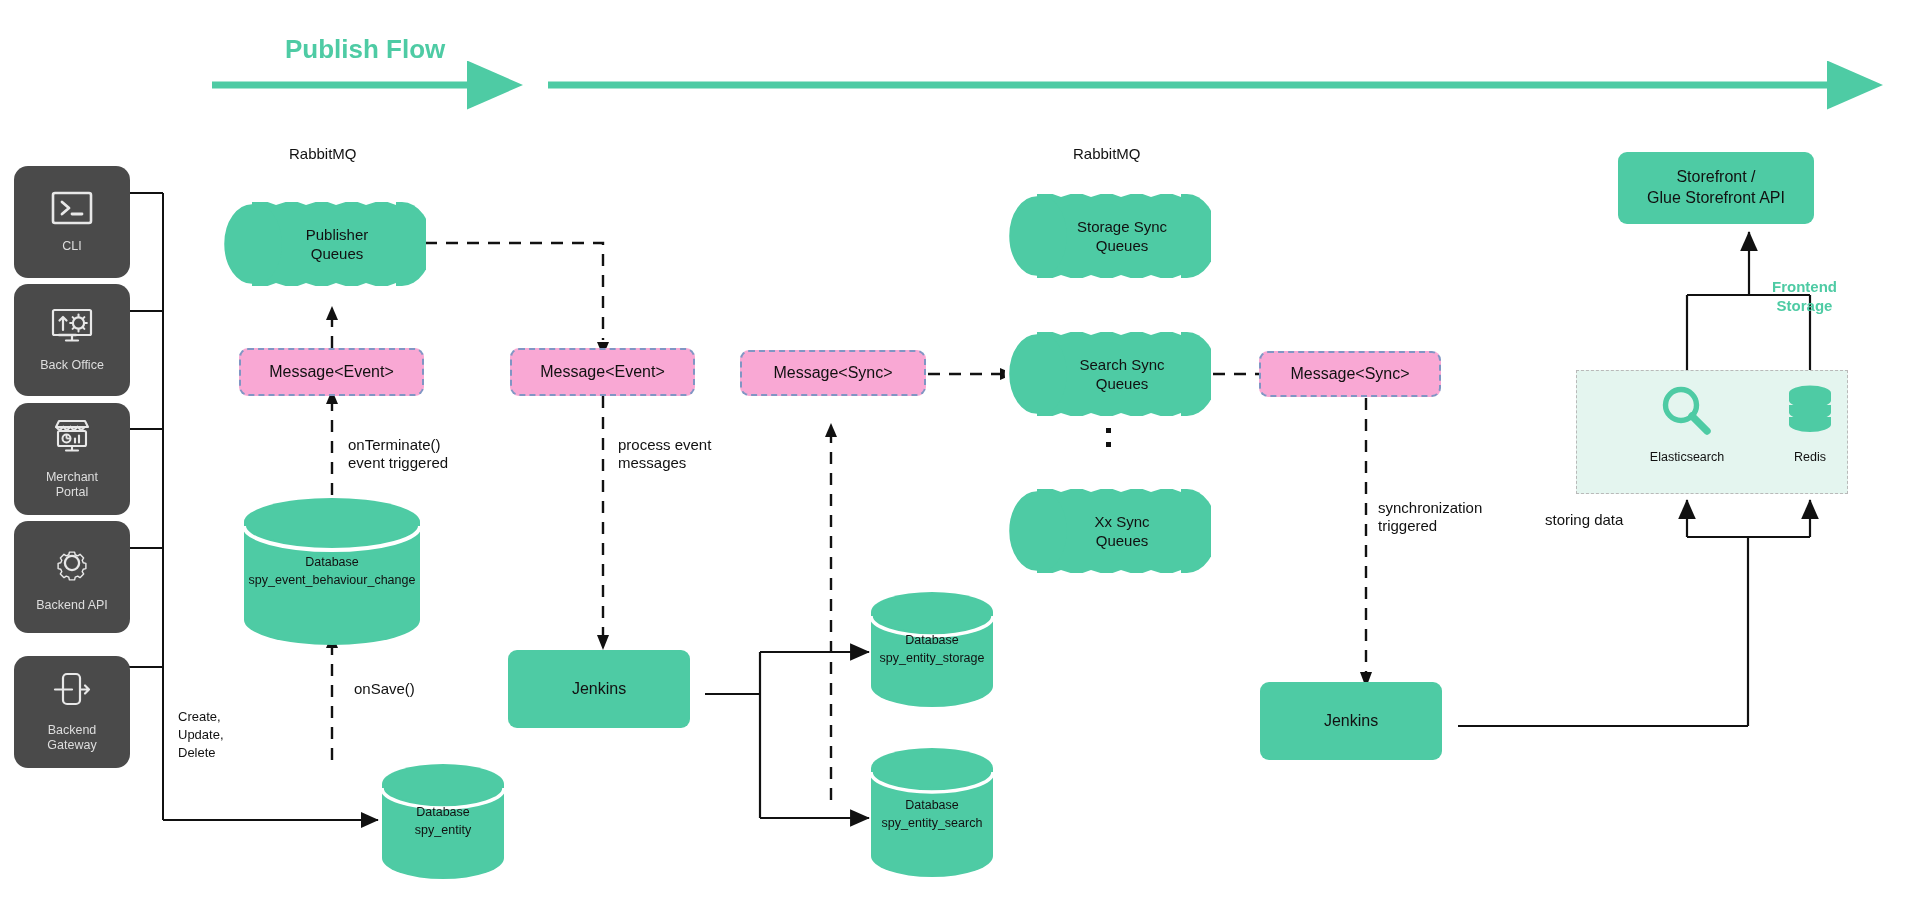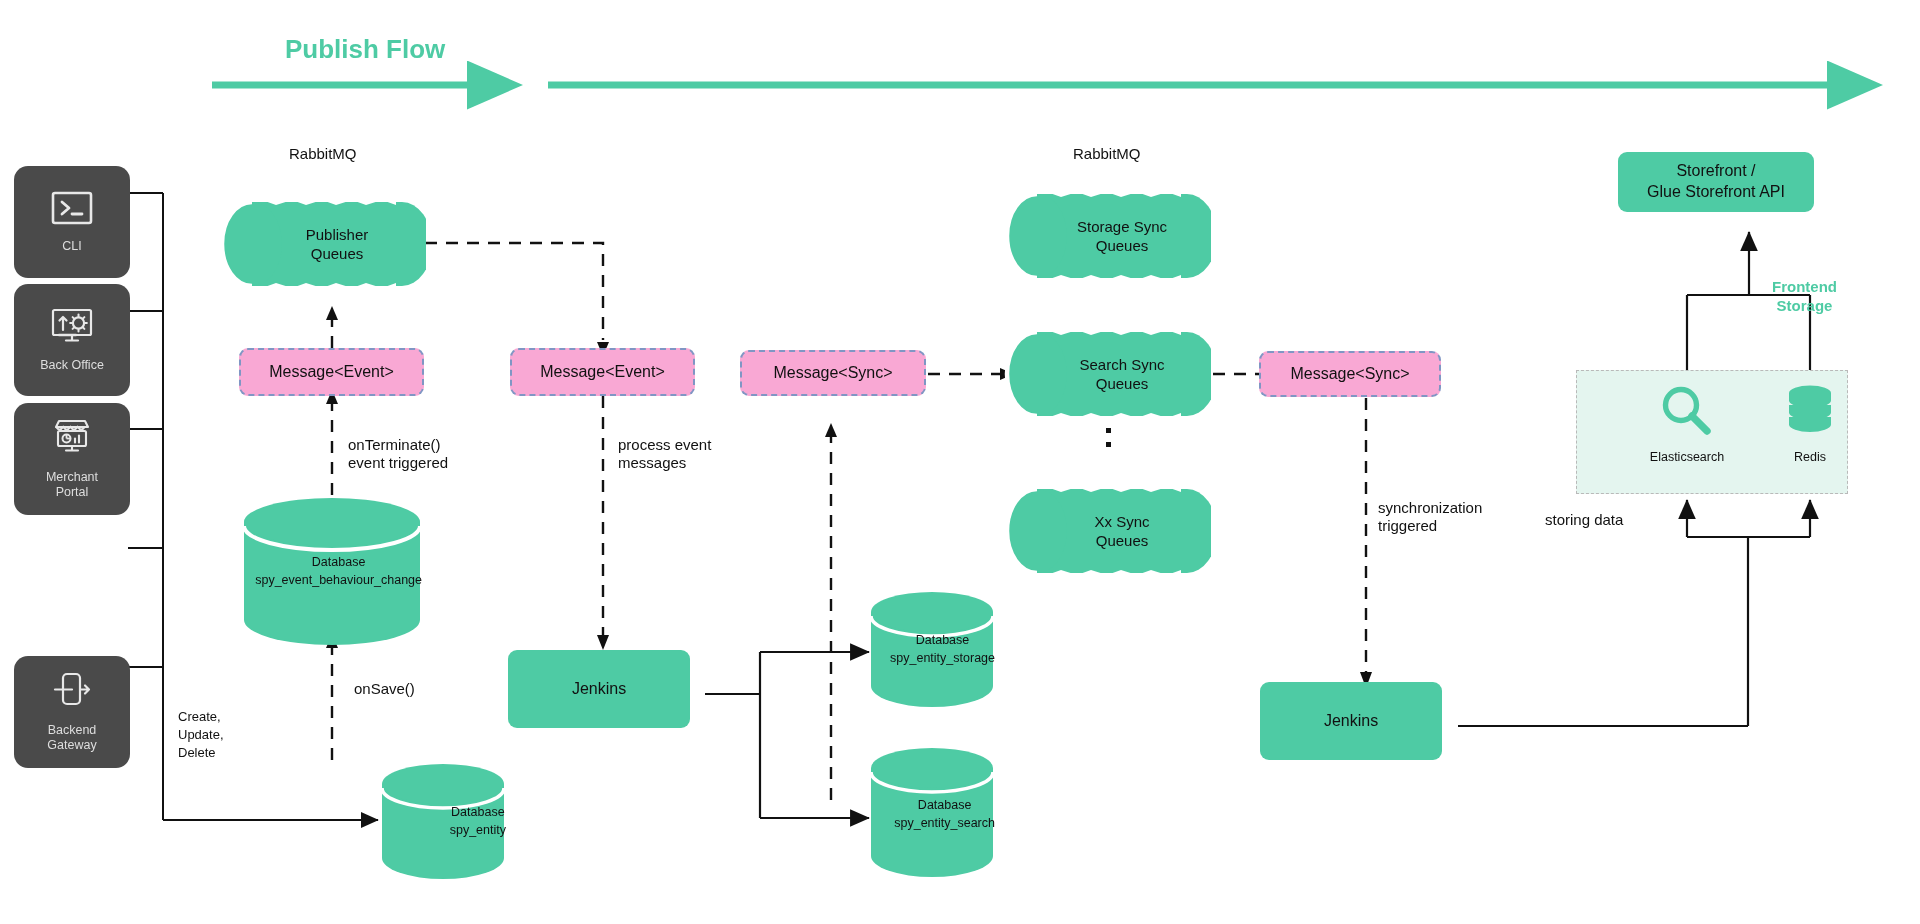--- a/index.html
+++ b/index.html
@@ -68,21 +68,21 @@
     color: #111;
     padding-left: 30px;
     white-space: pre-line;
   }
 
   
   .db {
     position: absolute;
     display: flex;
     flex-direction: column;
-    align-items: flex-end;
+    align-items: center;
     justify-content: center;
   }
   .db .db-text {
     position: relative; z-index: 3;
     text-align: center;
     font-size: 12.5px;
     line-height: 1.45;
     color: #111;
   }
 
@@ -324,20 +324,36 @@
           <line x1="30" y1="24.5" x2="30" y2="17.5"></line>
         </g>
         <line x1="23" y1="28" x2="23" y2="32" stroke="#e8e8e8" stroke-width="2.1"></line>
         <line x1="17" y1="32.5" x2="29" y2="32.5" stroke="#e8e8e8" stroke-width="2.1" stroke-linecap="round"></line>
       </svg>
     </span>
     <span class="ch-label">Merchant
 Portal</span>
   </div>
 
+  <div class="channel" style="left:14px; top:521px;">
+    <span>
+      <svg width="42" height="42" viewBox="0 0 42 42">
+        <g transform="translate(21,21)">
+          <g fill="none" stroke="#e8e8e8" stroke-width="2.3" stroke-linejoin="round">
+            <path d="M-4.2,-17.6 h8.4 l1.0,4.3 4.0,1.7 3.7,-2.4 5.9,5.9 -2.4,3.7 1.7,4.0 4.3,1.0 v8.4
+                     l-4.3,1.0 -1.7,4.0 2.4,3.7 -5.9,5.9 -3.7,-2.4 -4.0,1.7 -1.0,4.3 h-8.4
+                     l-1.0,-4.3 -4.0,-1.7 -3.7,2.4 -5.9,-5.9 2.4,-3.7 -1.7,-4.0 -4.3,-1.0 v-8.4
+                     l4.3,-1.0 1.7,-4.0 -2.4,-3.7 5.9,-5.9 3.7,2.4 4.0,-1.7 z" transform="scale(0.62)"></path>
+          </g>
+          <circle cx="0" cy="0" r="7.1" fill="none" stroke="#e8e8e8" stroke-width="2.3"></circle>
+        </g>
+      </svg>
+    </span>
+    <span class="ch-label">Backend API</span>
+  </div>
 
   <div class="channel" style="left:14px; top:640px;margin-top:16px;">
     <span>
       <svg width="44" height="38" viewBox="0 0 44 38">
         <rect x="13" y="3" width="17" height="30" rx="4" fill="none" stroke="#e8e8e8" stroke-width="2.2"></rect>
         <line x1="5" y1="18.5" x2="22" y2="18.5" stroke="#e8e8e8" stroke-width="2.2" stroke-linecap="round"></line>
         <path d="M31 18.5 L39 18.5 M35 14.5 L39 18.5 L35 22.5" fill="none" stroke="#e8e8e8" stroke-width="2.2" stroke-linecap="round" stroke-linejoin="round"></path>
       </svg>
     </span>
     <span class="ch-label">Backend
@@ -456,21 +472,21 @@
       <path d="M2 26 a61 20 0 0 0 122 0" fill="none" stroke="#ffffff" stroke-width="3.6"></path>
     </svg>
     <div class="db-text">
       <div>Database</div>
       <div>spy_entity_search</div>
     </div>
   </div>
 
   <div class="proc" style="left:508px; top:650px; width:182px; height:78px;">Jenkins</div>
   <div class="proc" style="left:1260px; top:682px; width:182px; height:78px;">Jenkins</div>
-  <div class="proc" style="left:1618px; top:152px; width:196px; height:60px;">Storefront /
+  <div class="proc" style="left:1618px; top:152px; width:196px; height:72px;">Storefront /
 Glue Storefront API</div>
 
   <div class="frontend-tag" style="left:1772px; top:238px;margin-top:40px;">Frontend
 Storage</div>
 
   <div class="storage-panel" style="left:1576px; top:370px; width:272px; height:124px;"></div>
 
   <div class="storage-item" style="left:1637px; top:382px; width:100px;">
     <span>
       <svg width="58" height="58" viewBox="0 0 58 58">

